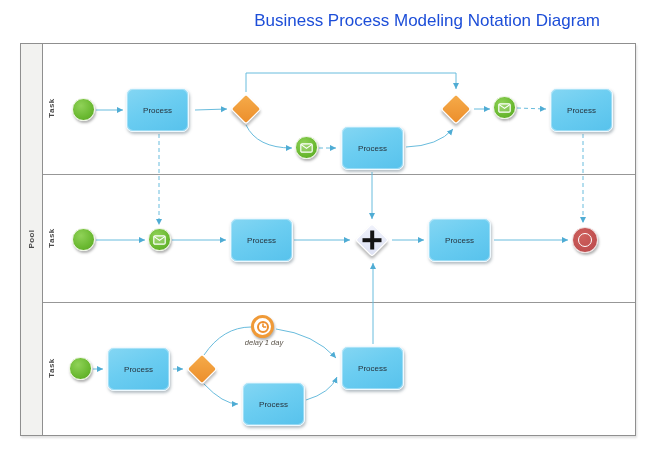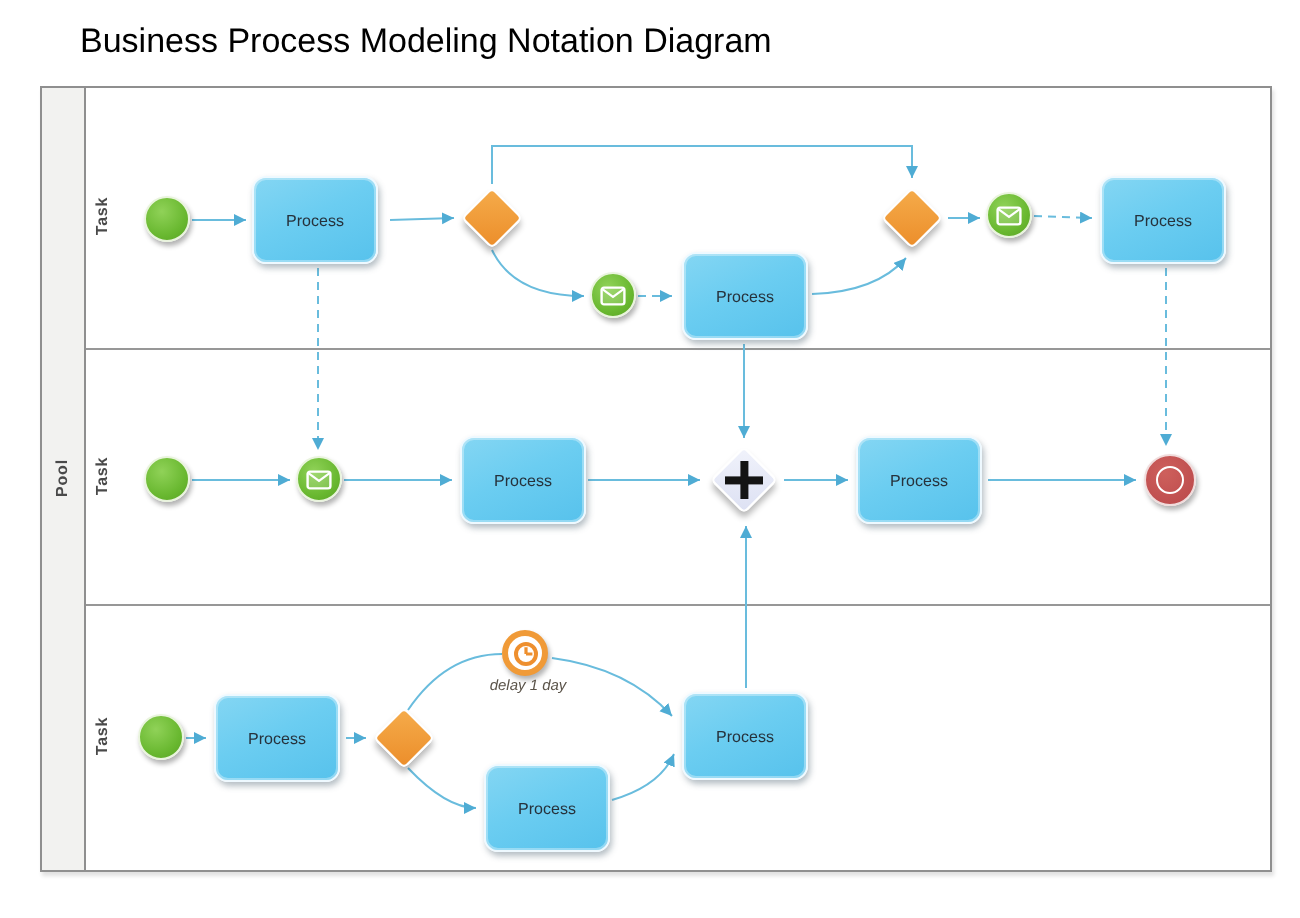--- a/index.html
+++ b/index.html
@@ -1,20 +1,20 @@
 <!DOCTYPE html>
 <html><head>
 <meta charset="utf-8">
 <style>
   * { box-sizing: border-box; margin: 0; padding: 0; }
   html,body { width:650px; height:459px; background:#fff; font-family:"Liberation Sans", sans-serif; }
   .stage { position:relative; width:650px; height:459px; background:#fff; overflow:hidden; }
 
-  .title { position:absolute; left:0; top:11px; width:600px; text-align:left;
-           font-size:17px; color:#000000;margin-left:40px; }
+  .title { position:absolute; left:0; top:11px; width:600px; text-align:right;
+           font-size:17px; color:#1d4ed8; }
 
   .pool { position:absolute; left:20px; top:43px; width:616px; height:393px;
           border:1.5px solid #8f8f8f; background:#fff; box-shadow:1px 2px 2px rgba(0,0,0,.12); }
   .pool-header { position:absolute; left:0; top:0; width:22px; height:100%;
                  background:#f2f2f0; border-right:1px solid #8f8f8f; }
   .lane-line { position:absolute; left:22px; right:0; height:1px; background:#979797; }
   .vlabel { position:absolute; font-weight:bold; font-size:8px; color:#4a4a4a;
             transform:translate(-50%,-50%) rotate(-90deg); white-space:nowrap; letter-spacing:.4px; }
 
   .edges { position:absolute; left:0; top:0; pointer-events:none; }

